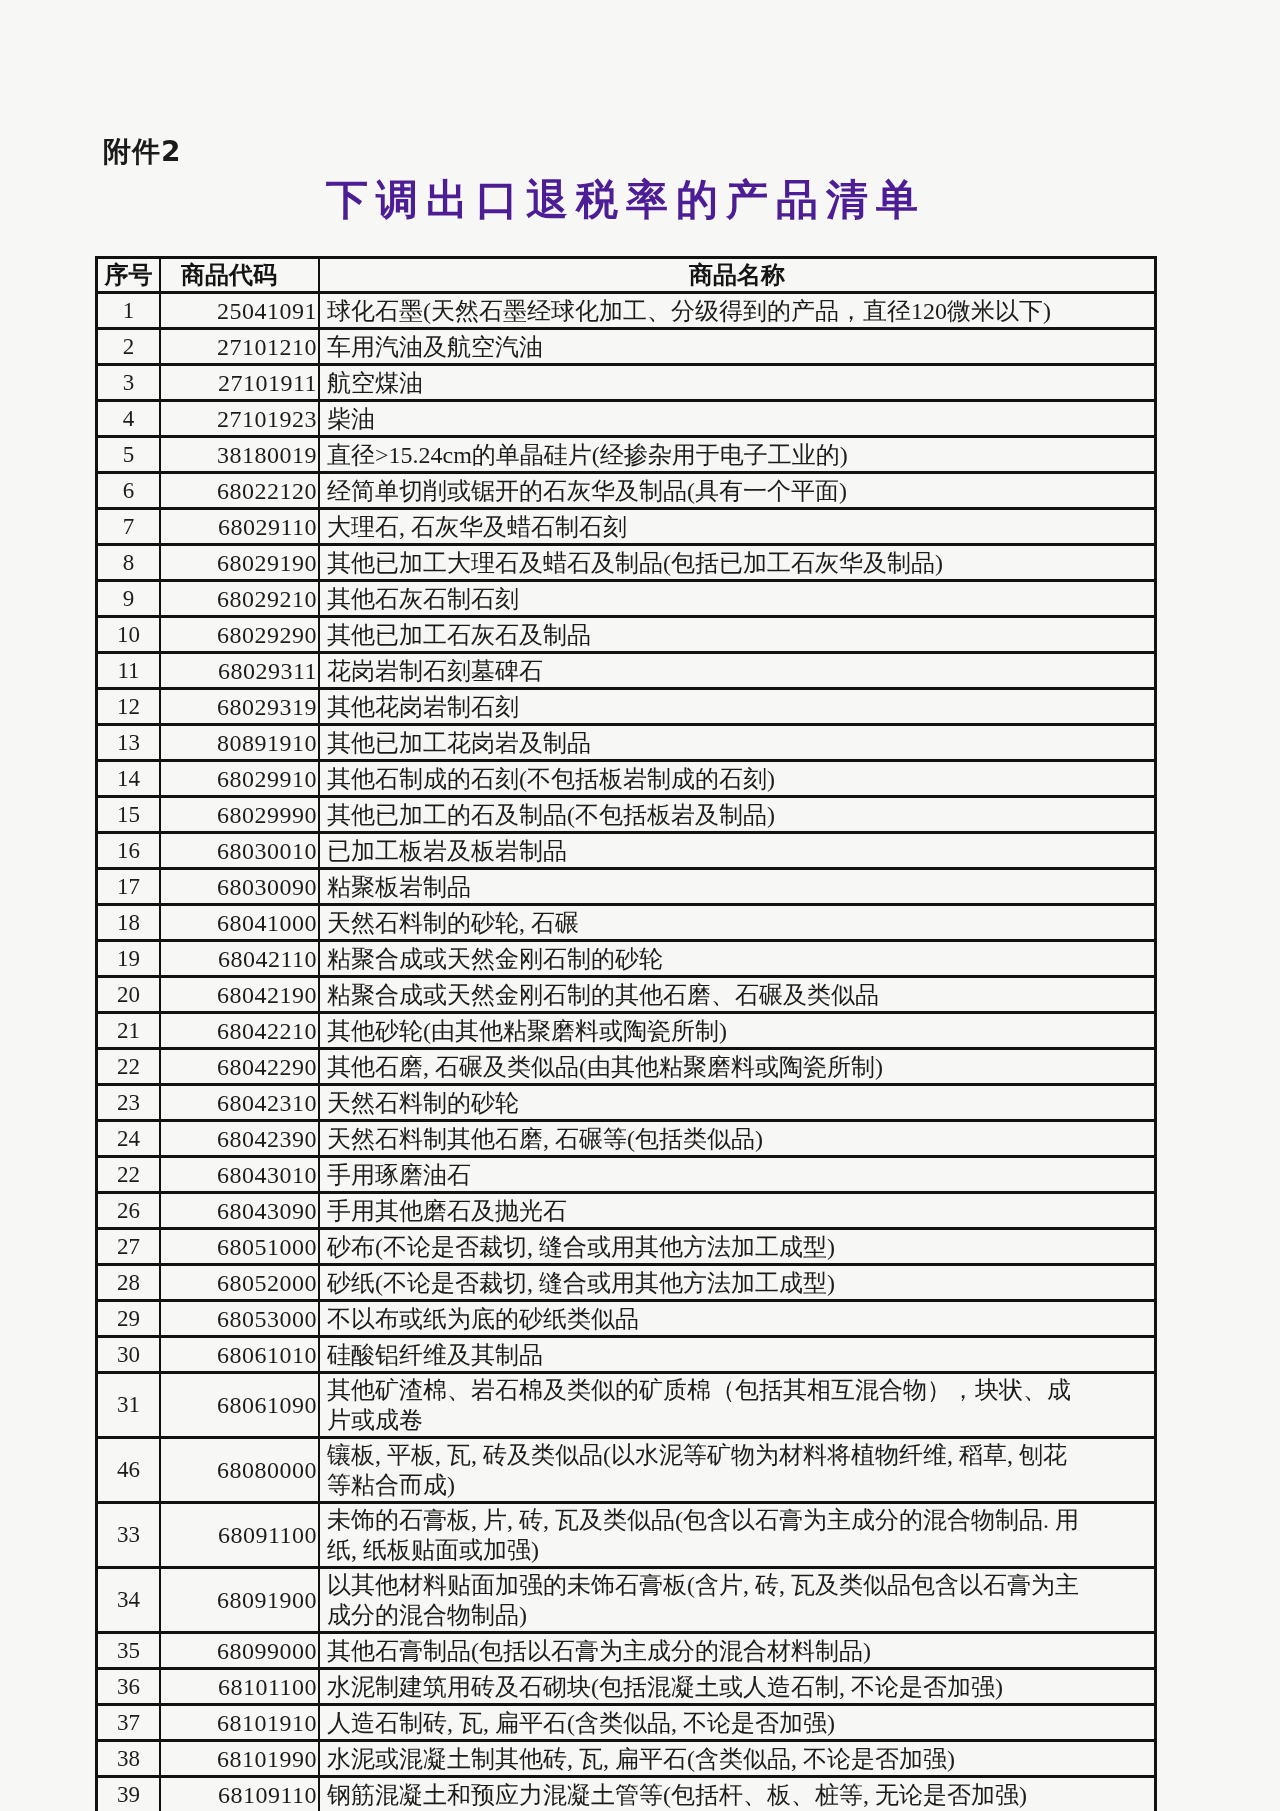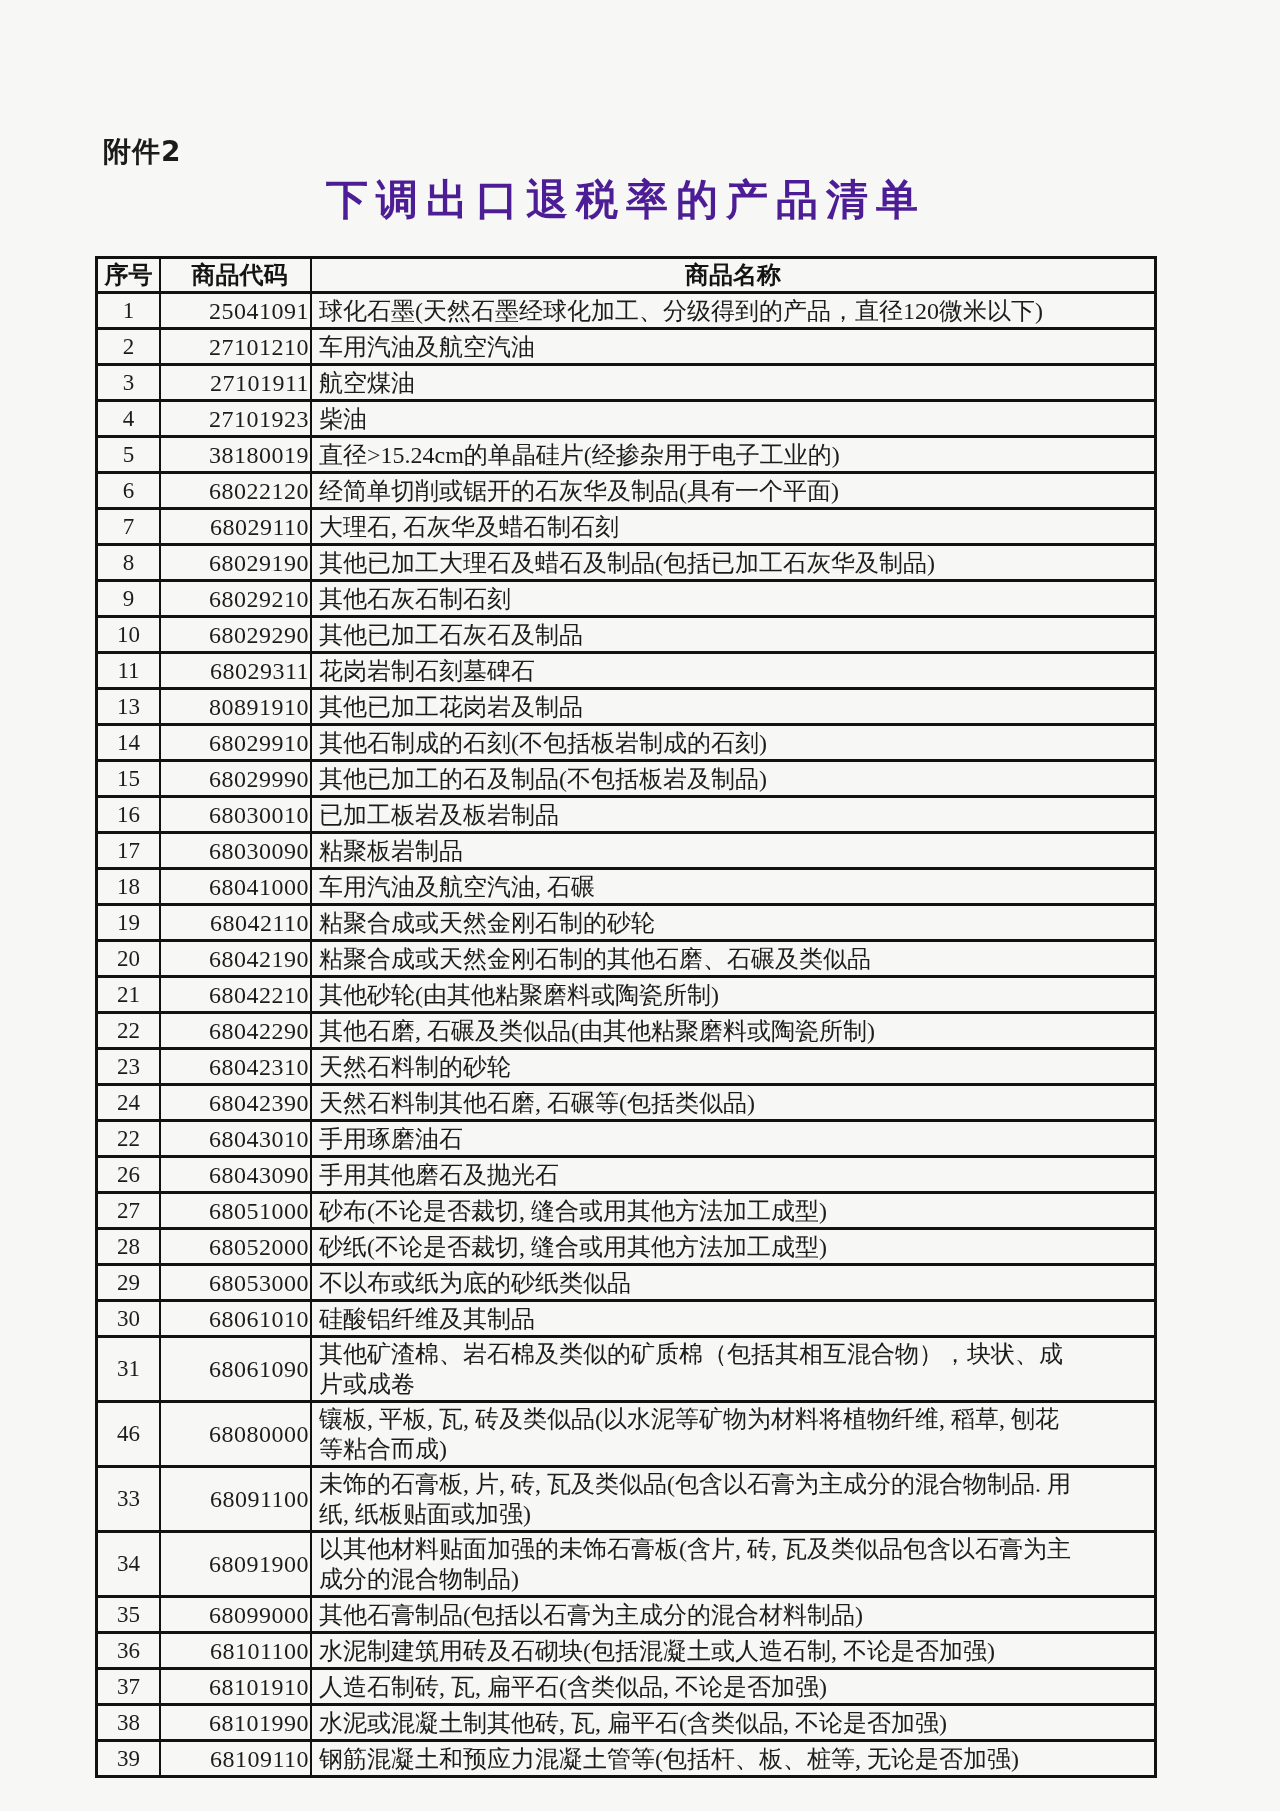--- a/index.html
+++ b/index.html
@@ -39,21 +39,21 @@
     overflow:hidden;
   }
   table.products{border:3px solid #121212;}
   th{
     font-size:24px;font-weight:700;color:#141414;
     height:25px;padding:0 4px;
     font-family:"Liberation Serif","DejaVu Serif",serif;
     margin-left:25px;
   }
   th.col-no{width:53px;text-align:center;}
-  th.col-code{width:133px;text-align:center;padding-left:12px;}
+  th.col-code{width:133px;text-align:left;padding-left:20px;}
   th.col-name{text-align:center;}
   td{
     font-size:24px;line-height:30px;color:#1c1c1c;
     height:31px;vertical-align:middle;
   }
   td.col-no{text-align:center;font-size:23px;}
   td.col-code{padding-left:8px;letter-spacing:0.5px;text-align:right;}
   td.col-name{padding:1px 8px 1px 7px;white-space:pre-line;}
 </style>
 </head>
@@ -123,20 +123,25 @@
           <td class="col-no">10</td>
           <td class="col-code">68029290</td>
           <td class="col-name">其他已加工石灰石及制品</td>
         </tr>
         <tr>
           <td class="col-no">11</td>
           <td class="col-code">68029311</td>
           <td class="col-name">花岗岩制石刻墓碑石</td>
         </tr>
         <tr>
+          <td class="col-no">12</td>
+          <td class="col-code">68029319</td>
+          <td class="col-name">其他花岗岩制石刻</td>
+        </tr>
+        <tr>
           <td class="col-no">13</td>
           <td class="col-code">80891910</td>
           <td class="col-name">其他已加工花岗岩及制品</td>
         </tr>
         <tr>
           <td class="col-no">14</td>
           <td class="col-code">68029910</td>
           <td class="col-name">其他石制成的石刻(不包括板岩制成的石刻)</td>
         </tr>
         <tr>
@@ -150,21 +155,21 @@
           <td class="col-name">已加工板岩及板岩制品</td>
         </tr>
         <tr>
           <td class="col-no">17</td>
           <td class="col-code">68030090</td>
           <td class="col-name">粘聚板岩制品</td>
         </tr>
         <tr>
           <td class="col-no">18</td>
           <td class="col-code">68041000</td>
-          <td class="col-name">车用汽油及航空汽油, 石碾</td>
+          <td class="col-name">天然石料制的砂轮, 石碾</td>
         </tr>
         <tr>
           <td class="col-no">19</td>
           <td class="col-code">68042110</td>
           <td class="col-name">粘聚合成或天然金刚石制的砂轮</td>
         </tr>
         <tr>
           <td class="col-no">20</td>
           <td class="col-code">68042190</td>
           <td class="col-name">粘聚合成或天然金刚石制的其他石磨、石碾及类似品</td>

